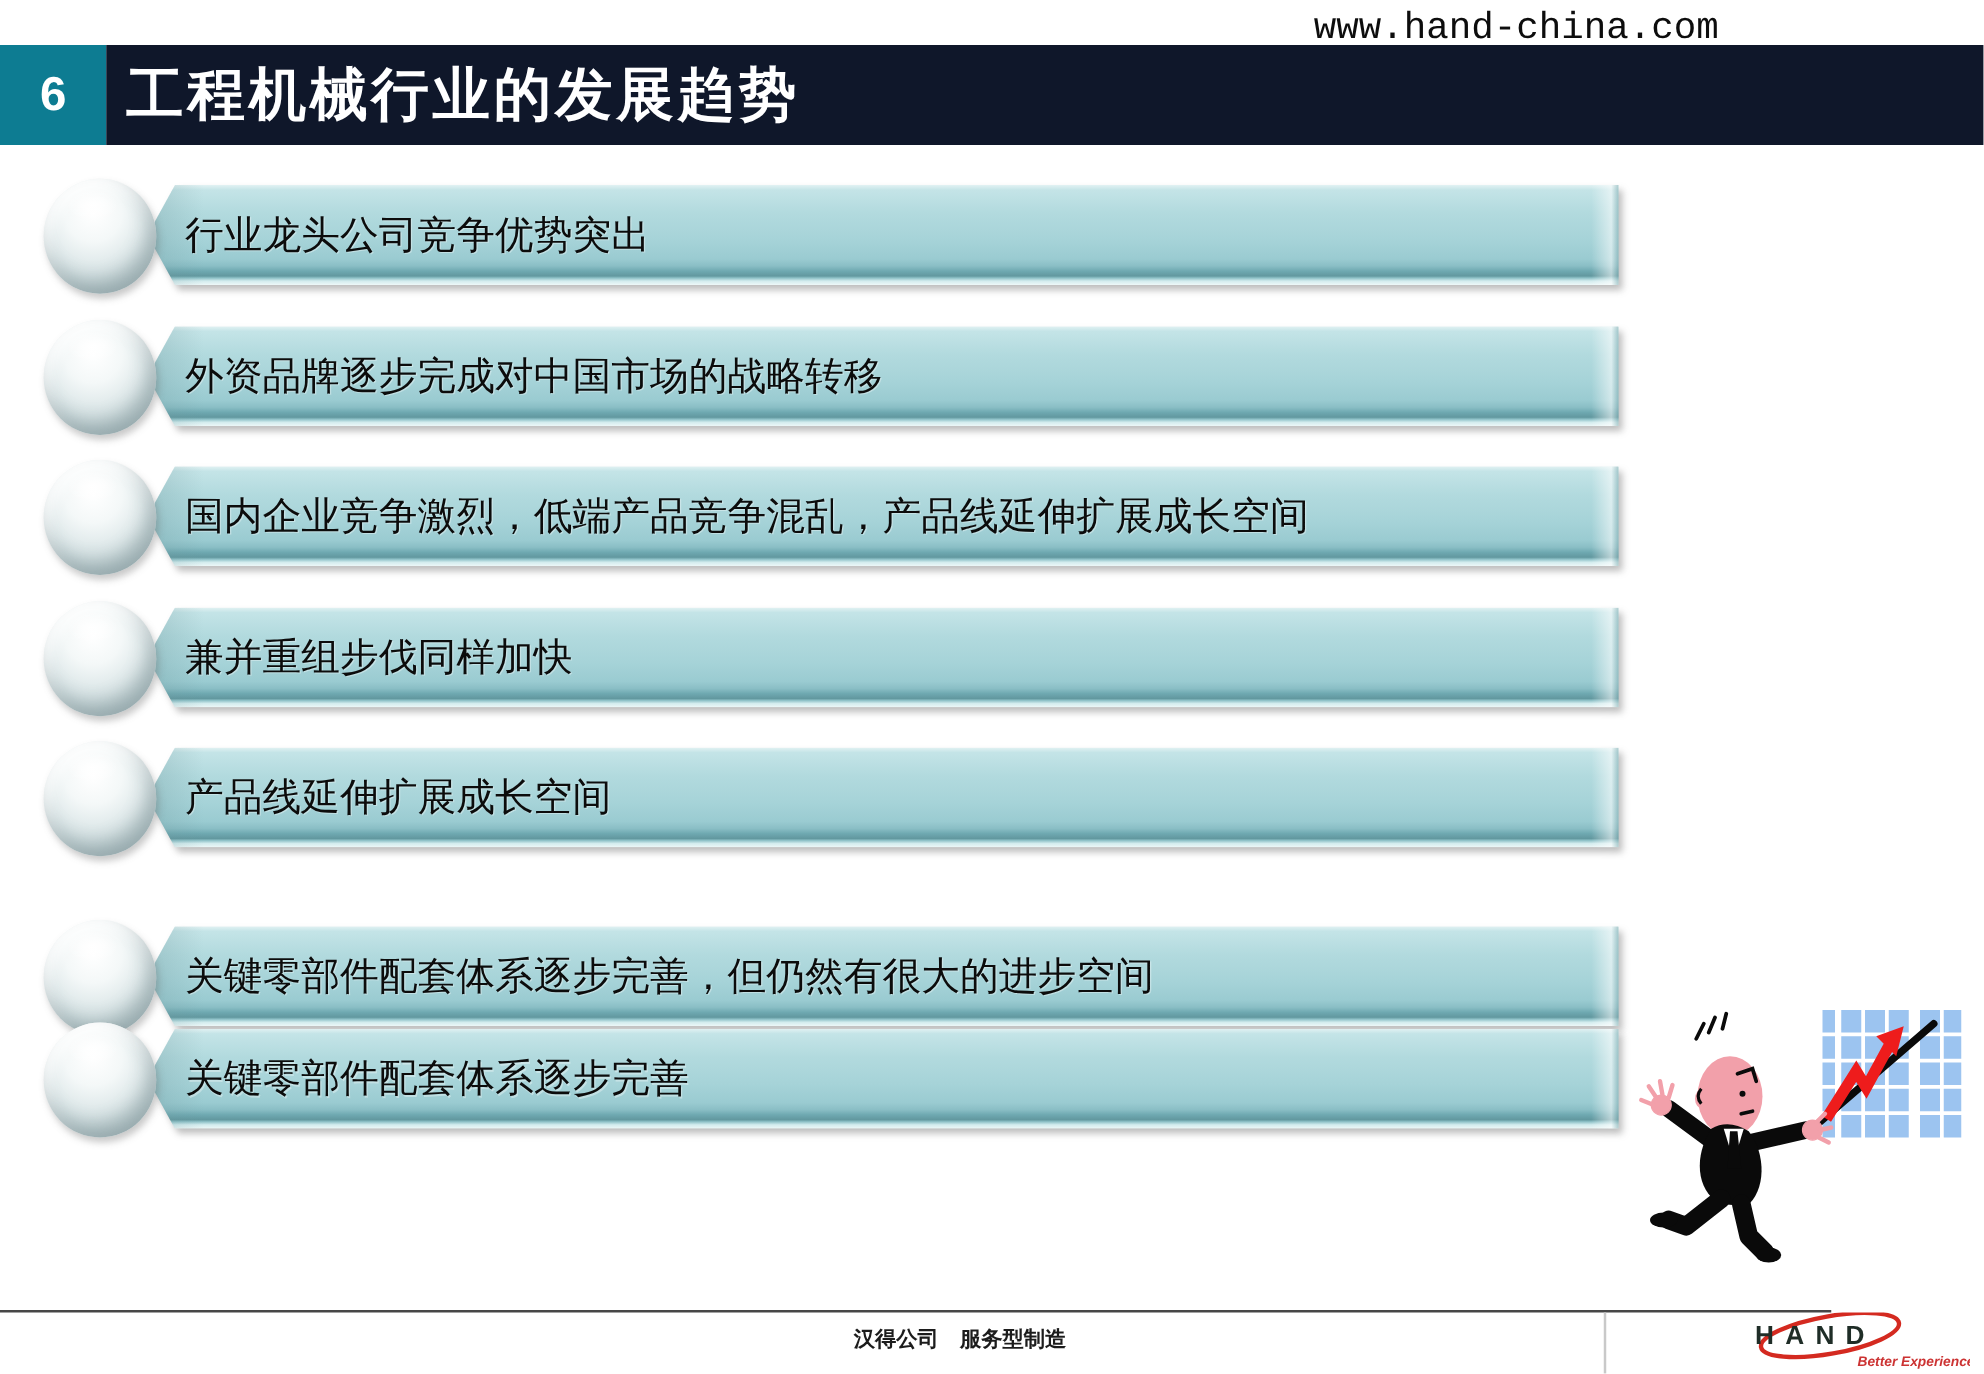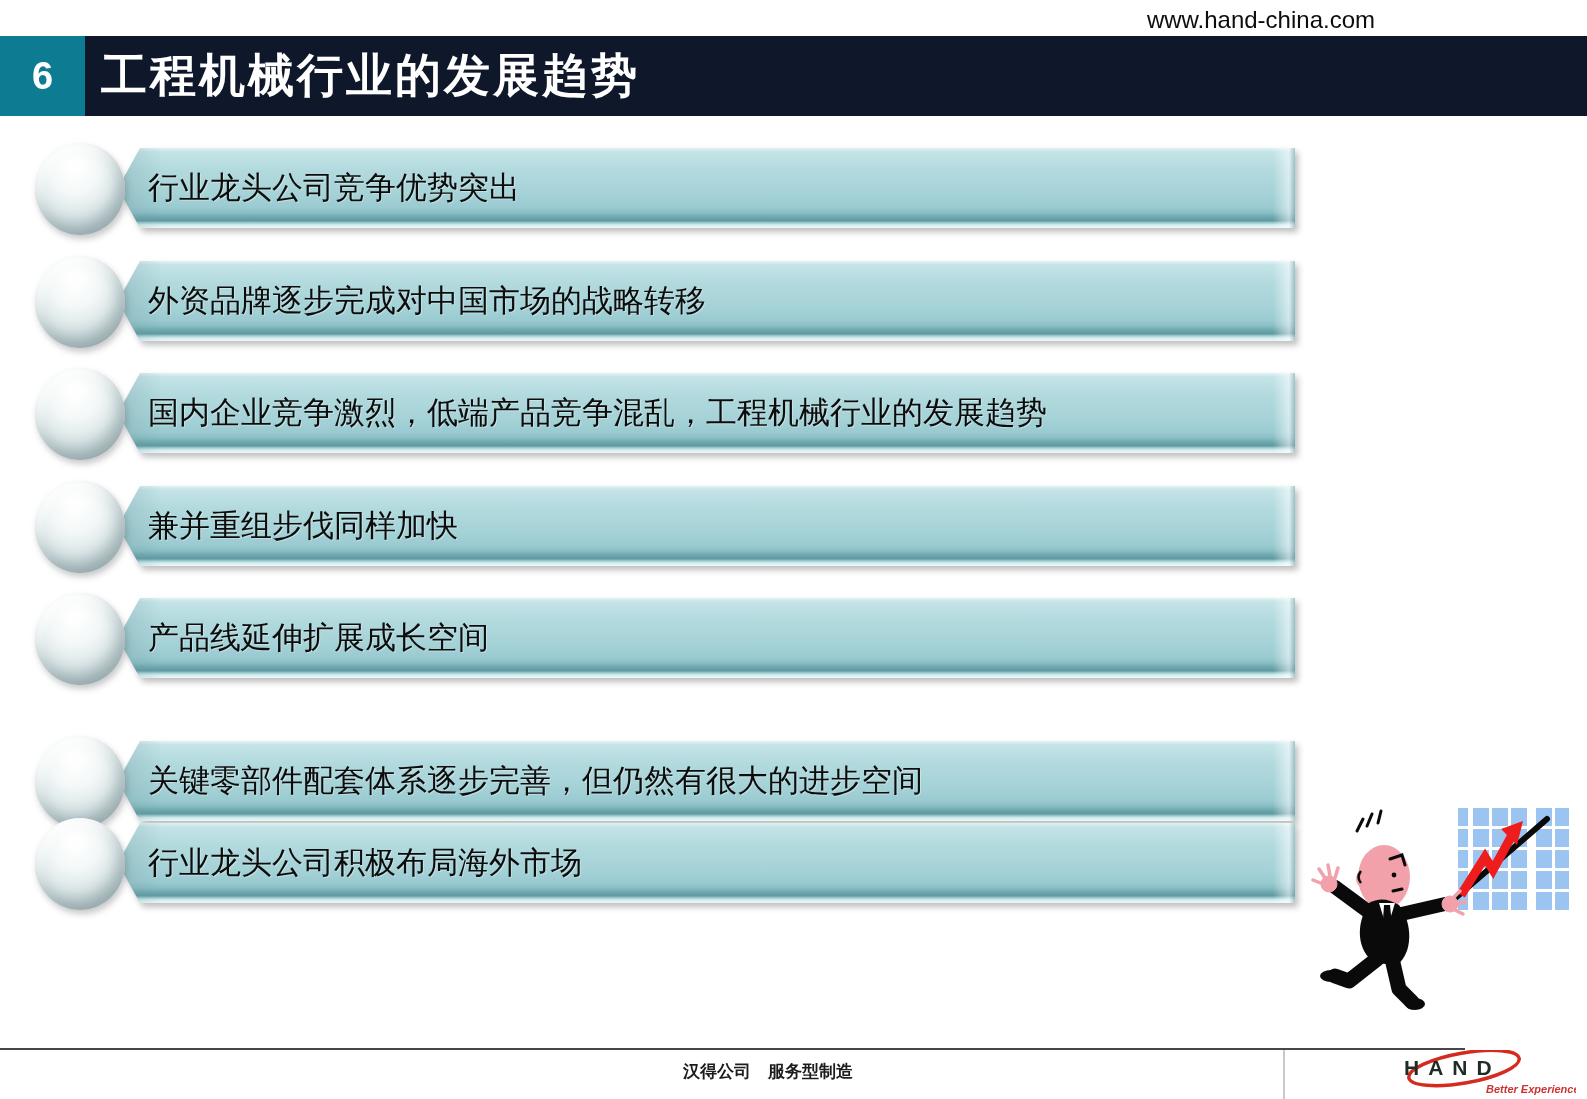--- a/index.html
+++ b/index.html
@@ -7,22 +7,22 @@
     position:relative;
     width:1587px; height:1099px;
     background:#ffffff;
     overflow:hidden;
     font-family:"Liberation Sans", sans-serif;
   }
 
   
   .url-label {
     position:absolute; top:6px; right:212px;
-    font-size:24px; color:#0d0d0d;
-    font-family:Liberation Sans, sans-serif;
+    font-size:30px; color:#0d0d0d;
+    font-family:Liberation Mono, monospace;
   }
 
   
   .header { position:absolute; top:36px; left:0; width:100%; height:80px; display:flex; }
   .num-box {
     width:85px; height:100%;
     background:#0d7c92;
     color:#ffffff;
     display:flex; align-items:center; justify-content:center;
     font-size:38px; font-weight:bold;
@@ -122,21 +122,21 @@
         <div class="bar">
       <span class="bar-label">行业龙头公司竞争优势突出</span>
     </div>
       </div>
     <div class="sphere"></div>
   </div>
 
   <div class="trend-row" style="top:368px">
     <div class="bar-3d">
         <div class="bar">
-      <span class="bar-label">国内企业竞争激烈，低端产品竞争混乱，工程机械行业的发展趋势</span>
+      <span class="bar-label">国内企业竞争激烈，低端产品竞争混乱，产品线延伸扩展成长空间</span>
     </div>
       </div>
     <div class="sphere"></div>
   </div>
 
   <div class="trend-row" style="top:593px">
     <div class="bar-3d">
         <div class="bar">
       <span class="bar-label">产品线延伸扩展成长空间</span>
     </div>
@@ -158,21 +158,21 @@
         <div class="bar">
       <span class="bar-label">关键零部件配套体系逐步完善，但仍然有很大的进步空间</span>
     </div>
       </div>
     <div class="sphere"></div>
   </div>
 
   <div class="trend-row" style="top:818px">
     <div class="bar-3d">
         <div class="bar">
-      <span class="bar-label">行业龙头公司积极布局海外市场</span>
+      <span class="bar-label">关键零部件配套体系逐步完善</span>
     </div>
       </div>
     <div class="sphere"></div>
   </div>
 
 
   <svg class="clipart" viewBox="0 0 285 245" xmlns="http://www.w3.org/2000/svg">
 
     <g fill="#9cc4f0">
       <g>

